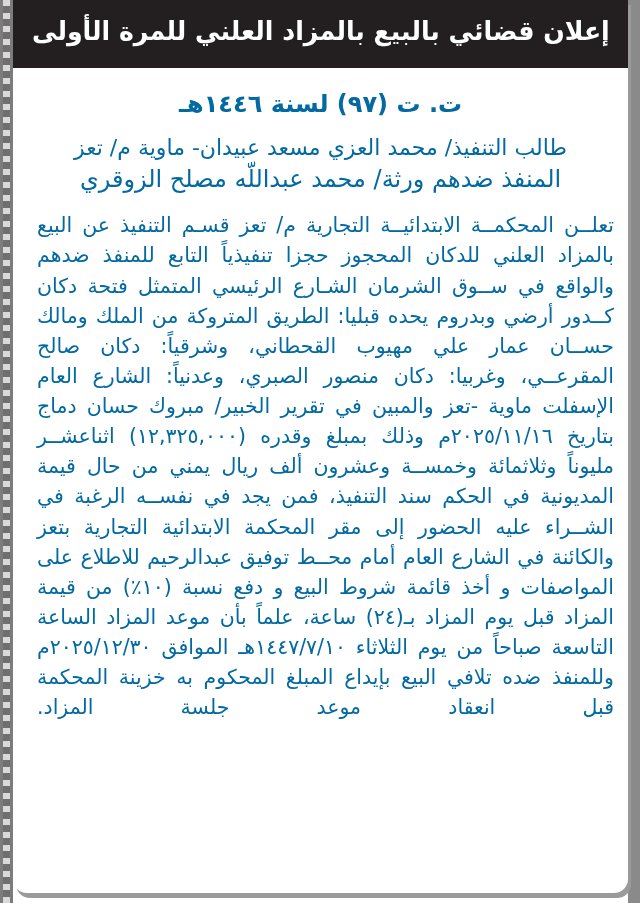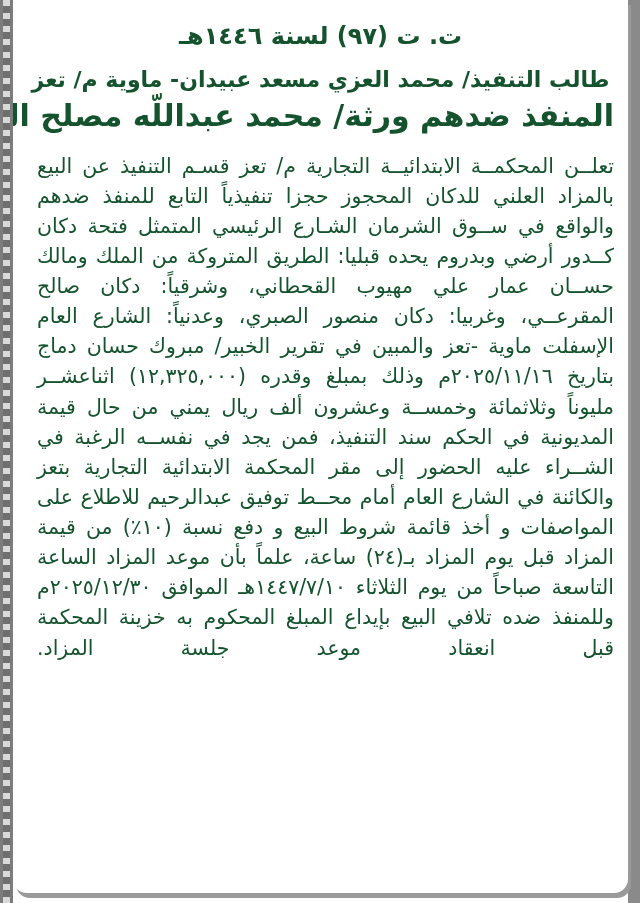--- a/index.html
+++ b/index.html
@@ -77,34 +77,34 @@
     font-weight: bold;
     line-height: 1.12;
     letter-spacing: -0.5px;
     white-space: nowrap;
     transform: scaleX(0.97);
   }
 
   
   .notice-body {
     padding: 10px 14px 8px 14px;
-    color: #14532d;
+    color: #0369a1;
   }
 
   .case-no {
     text-align: center;
     font-size: 24px;
     font-weight: bold;
     margin: 12px 0 14px 0;
     line-height: 1.2;
   }
 
   .party-block {
     text-align: center;
-    font-weight: bold;
+    font-weight: normal;
     font-size: 22px;
     line-height: 1.38;
     margin-bottom: 14px;
   }
   .party-line { display: block; white-space: nowrap; }
 
   .paragraph {
     font-size: 20.5px;
     line-height: 1.47;
     text-align: justify;
@@ -119,27 +119,30 @@
 </head>
 <body>
 
 <div id="page">
 
   <div class="edge-strip left"></div>
   <div class="edge-strip right"></div>
 
   <div id="card">
 
+    <div class="banner">
+      <div class="banner-title" style="font-size: 26px;">إعلان قضائي بالبيع بالمزاد العلني للمرة الأولى</div>
+    </div>
 
     <div class="notice-body">
 
       <div class="case-no">ت. ت (٩٧) لسنة ١٤٤٦هـ</div>
 
       <div class="party-block">
         <span class="party-line" style="font-size: 22px;">طالب التنفيذ/ محمد العزي مسعد عبيدان- ماوية م/ تعز</span>
-        <span class="party-line" style="font-size: 30px;">المنفذ ضدهم ورثة/ محمد عبداللّه مصلح الزوقري</span>
+        <span class="party-line" style="font-size: 24px;">المنفذ ضدهم ورثة/ محمد عبداللّه مصلح الزوقري</span>
       </div>
 
       <div class="paragraph" style="font-size: 20.5px;">تعلــن المحكمــة الابتدائيــة التجارية م/ تعز قسـم التنفيذ عن البيع بالمزاد العلني للدكان المحجوز حجزا تنفيذياً التابع للمنفذ ضدهم والواقع في ســوق الشرمان الشـارع الرئيسي المتمثل فتحة دكان كــدور أرضي وبدروم يحده قبليا: الطريق المتروكة من الملك ومالك حســان عمار علي مهيوب القحطاني، وشرقياً: دكان صالح المقرعــي، وغربيا: دكان منصور الصبري، وعدنياً: الشارع العام الإسفلت ماوية -تعز والمبين في تقرير الخبير/ مبروك حسان دماج بتاريخ ٢٠٢٥/١١/١٦م وذلك بمبلغ وقدره (١٢,٣٢٥,٠٠٠) اثناعشــر مليوناً وثلاثمائة وخمســة وعشرون ألف ريال يمني من حال قيمة المديونية في الحكم سند التنفيذ، فمن يجد في نفســه الرغبة في الشــراء عليه الحضور إلى مقر المحكمة الابتدائية التجارية بتعز والكائنة في الشارع العام أمام محــط توفيق عبدالرحيم للاطلاع على المواصفات و أخذ قائمة شروط البيع و دفع نسبة (١٠٪) من قيمة المزاد قبل يوم المزاد بـ(٢٤) ساعة، علماً بأن موعد المزاد الساعة التاسعة صباحاً من يوم الثلاثاء ١٤٤٧/٧/١٠هـ الموافق ٢٠٢٥/١٢/٣٠م وللمنفذ ضده تلافي البيع بإيداع المبلغ المحكوم به خزينة المحكمة قبل انعقاد موعد جلسة المزاد.</div>
 
     </div>
   </div>
 </div>
 
 </body></html>

